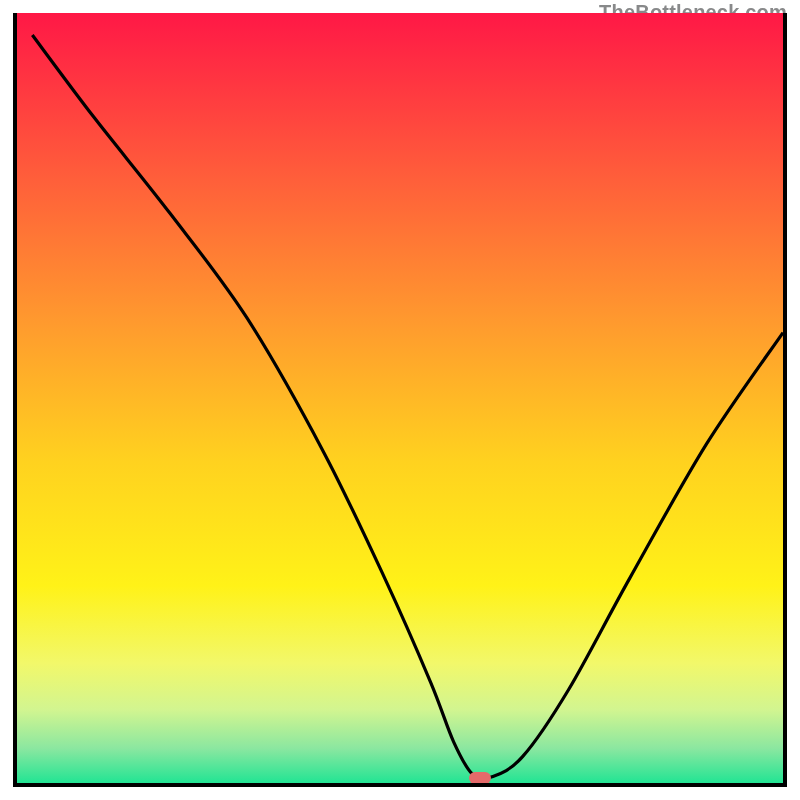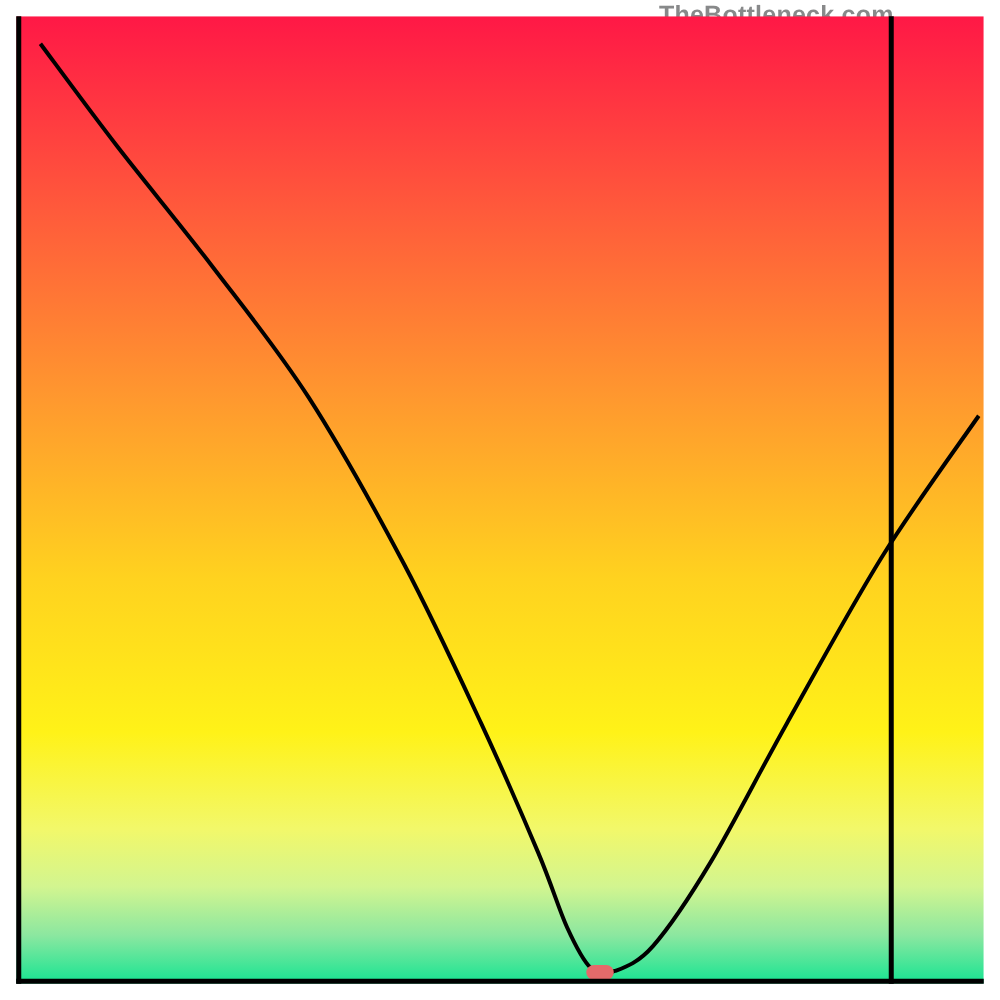--- a/index.html
+++ b/index.html
@@ -7,21 +7,21 @@
     padding: 0;
     width: 800px;
     height: 800px;
     background: #ffffff;
     font-family: Arial, Helvetica, sans-serif;
   }
   .frame {
     position: absolute;
     left: 13px;
     top: 13px;
-    width: 702px;
+    width: 774px;
     height: 774px;
     box-sizing: border-box;
   }
   .plot-area {
     position: absolute;
     left: 0;
     top: 0;
     width: 774px;
     height: 774px;
   }

